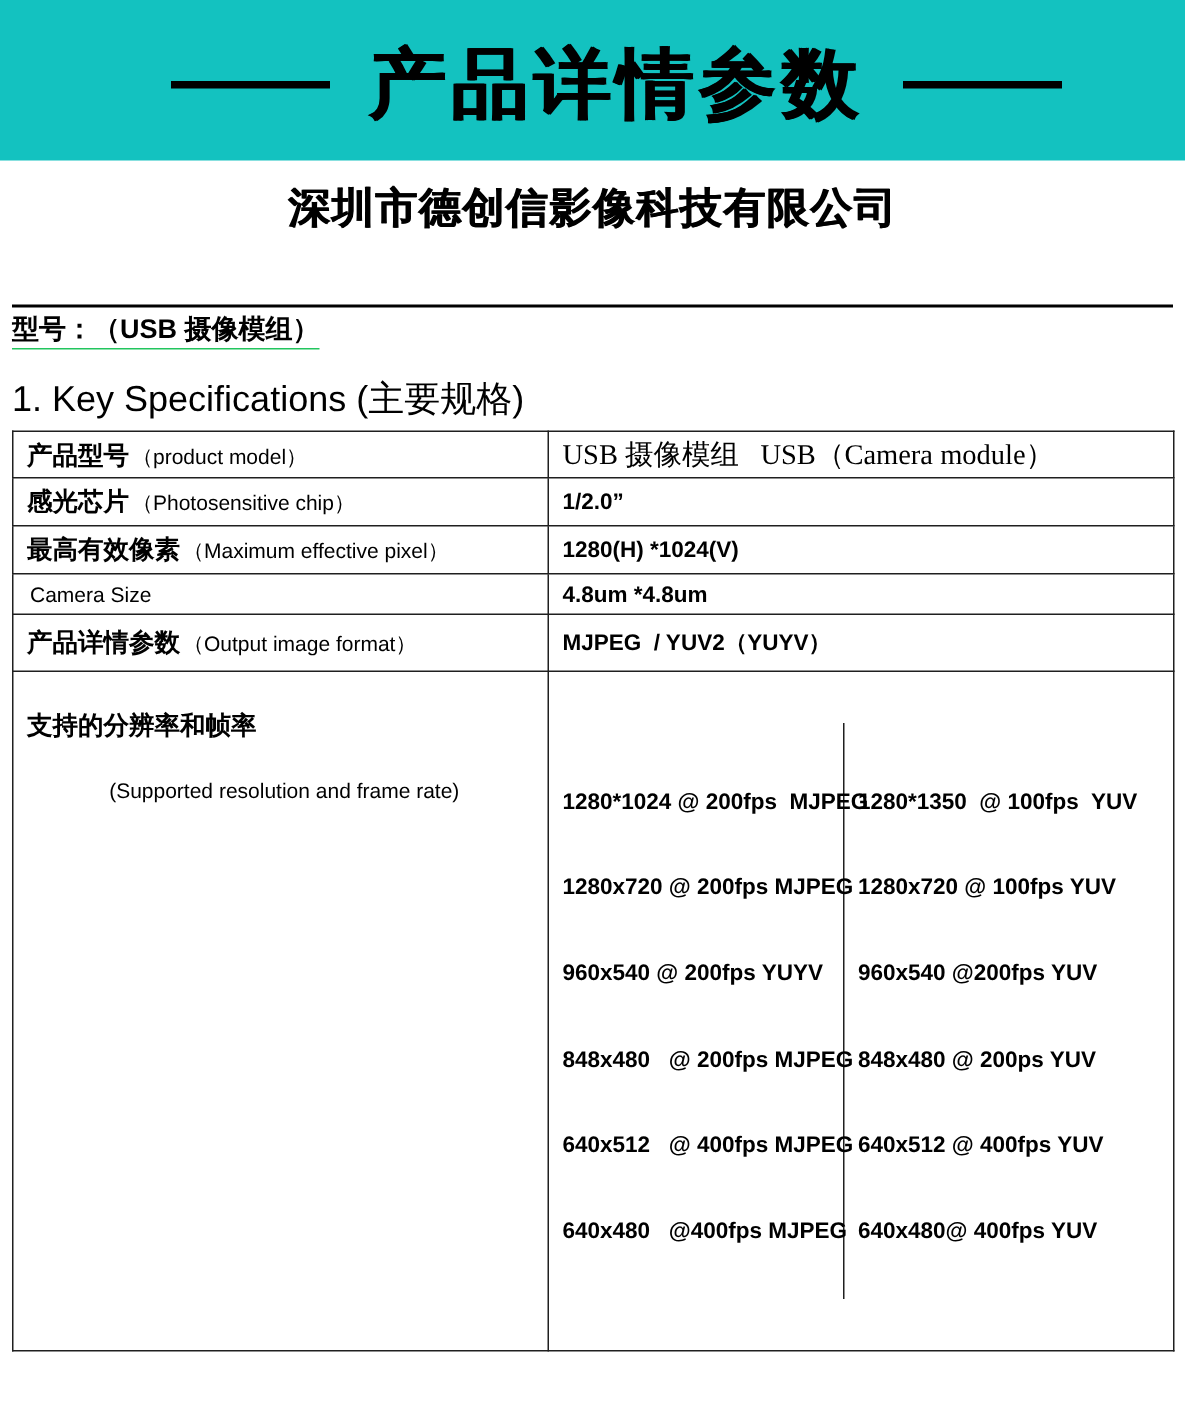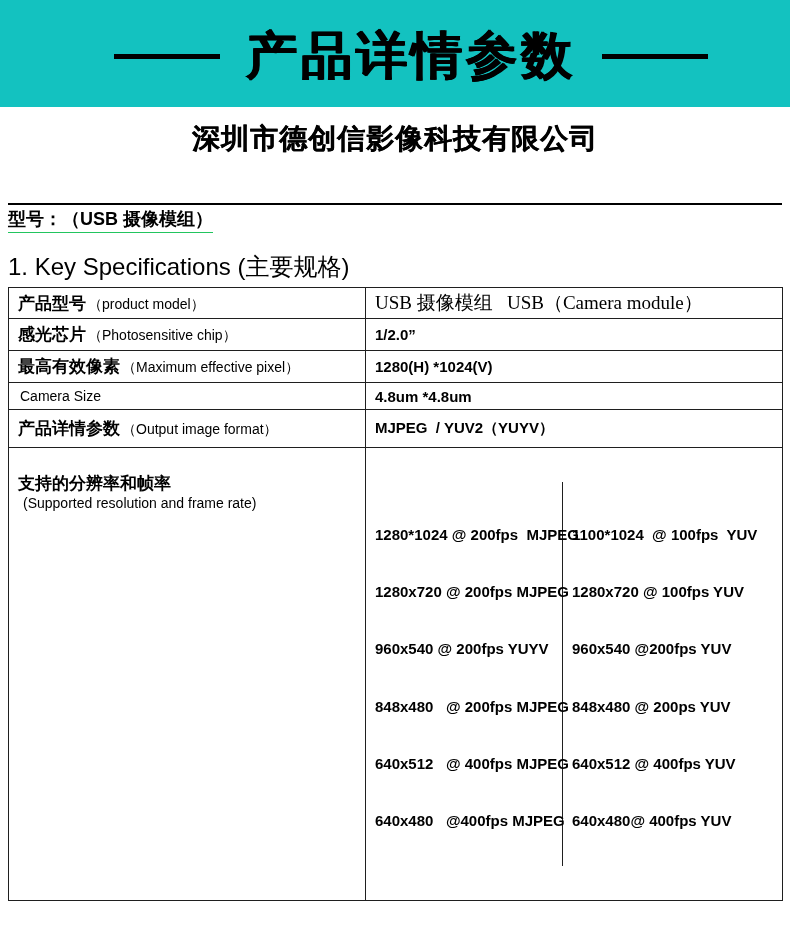--- a/index.html
+++ b/index.html
@@ -61,21 +61,21 @@
     border: 1px solid #1f1f1f;
     padding: 2px 9px; vertical-align: middle; overflow: hidden;
   }
   .col-label { width: 357px; }
   .col-value { width: 417px; }
 
   td.label .zh { font-weight: 700; font-size: 17px; margin-top: 18px; }
   td.label .en { font-size: 14px; margin-left: 2px; }
   td.label.stacked { vertical-align: top; padding-top: 6px; }
   td.label.stacked .zh, td.label.stacked .en { display: block; margin-left: 0; }
-  td.label.stacked .en { margin-top: 0; padding-left: 5px; }
+  td.label.stacked .en { margin-top: 24px; padding-left: 5px; text-align: center; }
 
   td.value { font-size: 15px; font-weight: 600; white-space: pre-wrap; }
   td.value.serif { font-family: "Liberation Serif", serif; font-weight: 400; font-size: 19px; }
 
   td.value.nopad { padding: 0; vertical-align: top; }
   .res-split { display: flex; min-height: 136px; }
   .res-col { padding: 7px 0 0 9px; }
   .res-col.mjpeg { width: 197px; border-right: 1px solid #1f1f1f; }
   .res-col.yuv { flex: 1; }
   .res-line { font-size: 15px; font-weight: 600; line-height: 23.2px; white-space: pre; }
@@ -142,21 +142,21 @@
           <div class="res-split">
             <div class="res-col mjpeg">
               <div class="res-line">1280*1024 @ 200fps  MJPEG</div>
               <div class="res-line">1280x720 @ 200fps MJPEG</div>
               <div class="res-line">960x540 @ 200fps YUYV</div>
               <div class="res-line">848x480   @ 200fps MJPEG</div>
               <div class="res-line">640x512   @ 400fps MJPEG</div>
               <div class="res-line">640x480   @400fps MJPEG</div>
             </div>
             <div class="res-col yuv">
-              <div class="res-line">1100*1024  @ 100fps  YUV</div>
+              <div class="res-line">1280*1350  @ 100fps  YUV</div>
               <div class="res-line">1280x720 @ 100fps YUV</div>
               <div class="res-line">960x540 @200fps YUV</div>
               <div class="res-line">848x480 @ 200ps YUV</div>
               <div class="res-line">640x512 @ 400fps YUV</div>
               <div class="res-line">640x480@ 400fps YUV</div>
             </div>
           </div>
         </td>
       </tr>
 

